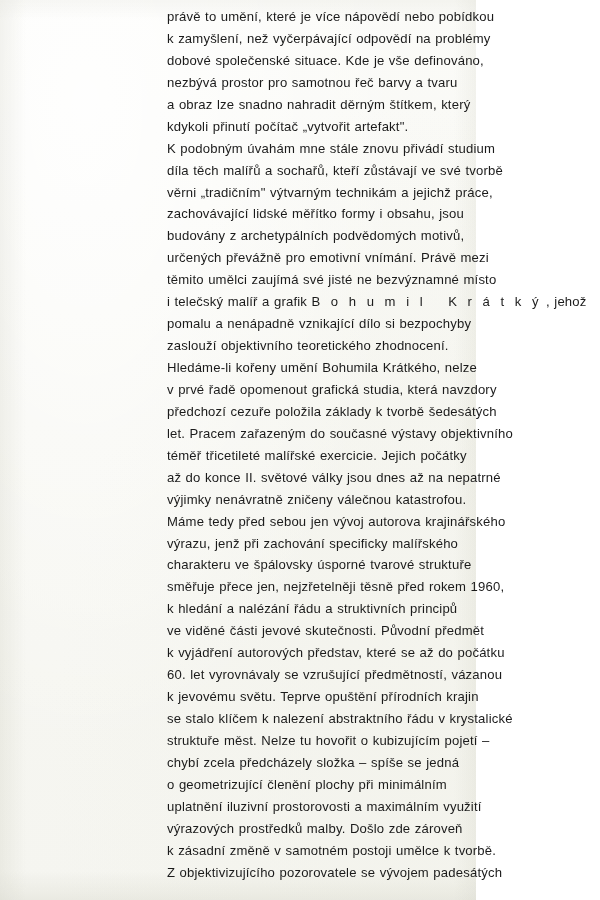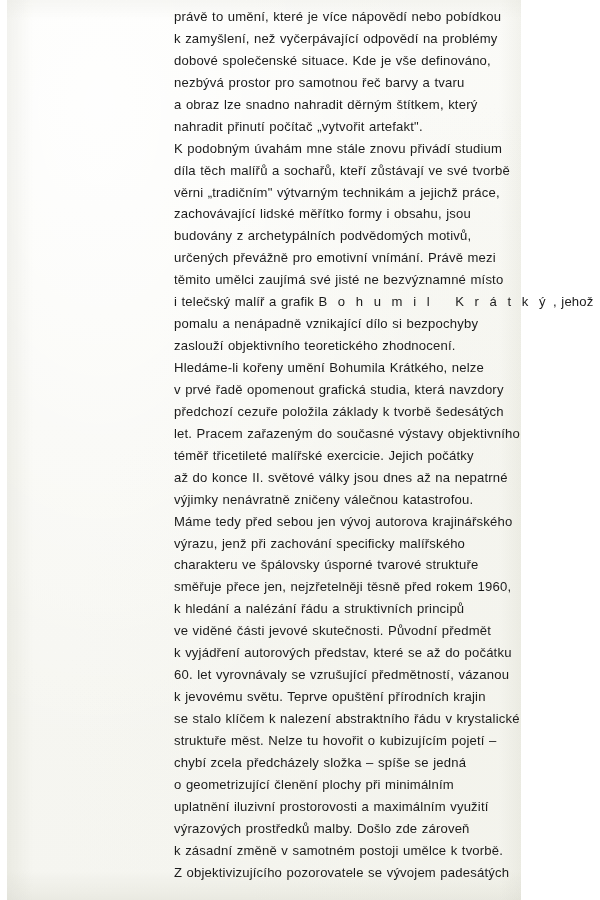--- a/index.html
+++ b/index.html
@@ -12,30 +12,29 @@
     width: 600px;
     height: 900px;
     overflow: hidden;
     background: #ffffff;
     font-family: "Liberation Sans", "DejaVu Sans", sans-serif;
   }
 
   
   #page-sheet {
     position: relative;
-    width: 514px;
+    width: 476px;
     height: 900px;
     background: #f8f8f4;
     box-sizing: border-box;
     
     background-image:
       radial-gradient(ellipse at 18% 12%, rgba(255,255,255,0.85) 0%, rgba(255,255,255,0) 58%),
       radial-gradient(ellipse at 86% 88%, rgba(243,243,236,0.9) 0%, rgba(255,255,255,0) 62%),
       linear-gradient(180deg, #fbfbf8 0%, #f7f7f2 46%, #f5f5f0 100%);
-    margin-left: 7px;
   }
 
   
   #paper-grain {
     position: absolute;
     inset: 0;
     pointer-events: none;
     background:
       linear-gradient(90deg, rgba(226,226,219,0.38) 0px, rgba(226,226,219,0) 26px),
       linear-gradient(270deg, rgba(226,226,219,0.30) 0px, rgba(226,226,219,0) 22px),
@@ -78,21 +77,21 @@
 <div id="page-sheet">
 
   <div id="paper-grain"></div>
 
   <div id="text-column">
       <span class="text-line">právě to umění, které je více nápovědí nebo pobídkou</span>
       <span class="text-line">k zamyšlení, než vyčerpávající odpovědí na problémy</span>
       <span class="text-line">dobové společenské situace. Kde je vše definováno,</span>
       <span class="text-line">nezbývá prostor pro samotnou řeč barvy a tvaru</span>
       <span class="text-line">a obraz lze snadno nahradit děrným štítkem, který</span>
-      <span class="text-line">nahradit přinutí počítač „vytvořit artefakt".</span>
+      <span class="text-line">kdykoli přinutí počítač „vytvořit artefakt".</span>
       <span class="text-line">K podobným úvahám mne stále znovu přivádí studium</span>
       <span class="text-line">díla těch malířů a sochařů, kteří zůstávají ve své tvorbě</span>
       <span class="text-line">věrni „tradičním" výtvarným technikám a jejichž práce,</span>
       <span class="text-line">zachovávající lidské měřítko formy i obsahu, jsou</span>
       <span class="text-line">budovány z archetypálních podvědomých motivů,</span>
       <span class="text-line">určených převážně pro emotivní vnímání. Právě mezi</span>
       <span class="text-line">těmito umělci zaujímá své jisté ne bezvýznamné místo</span>
       <span class="text-line"><span>i telečský malíř a grafik </span><span class="tracked-name">B o h u m i l   K r á t k ý</span><span> , jehož</span></span>
       <span class="text-line">pomalu a nenápadně vznikající dílo si bezpochyby</span>
       <span class="text-line">zaslouží objektivního teoretického zhodnocení.</span>

